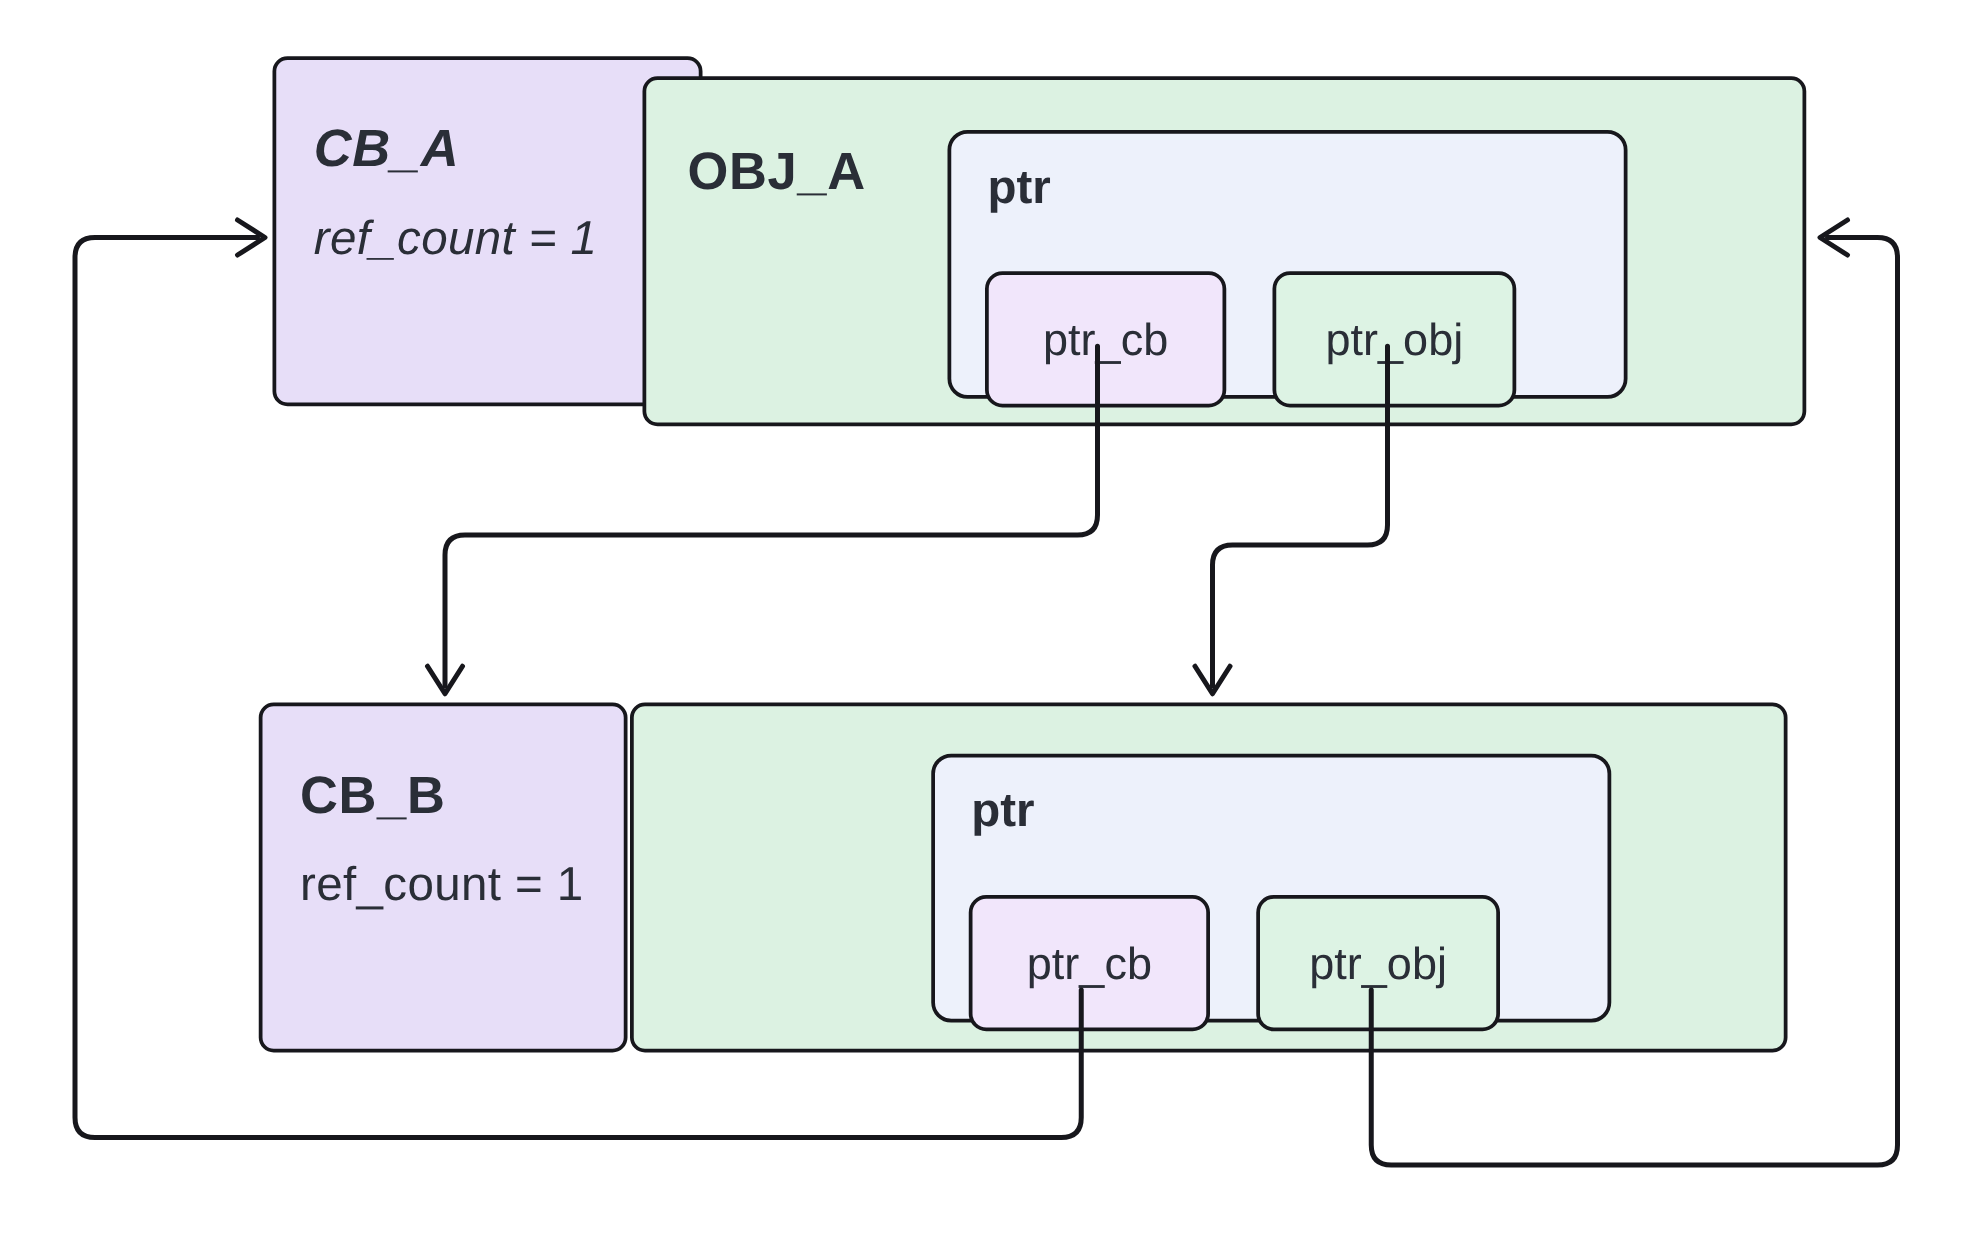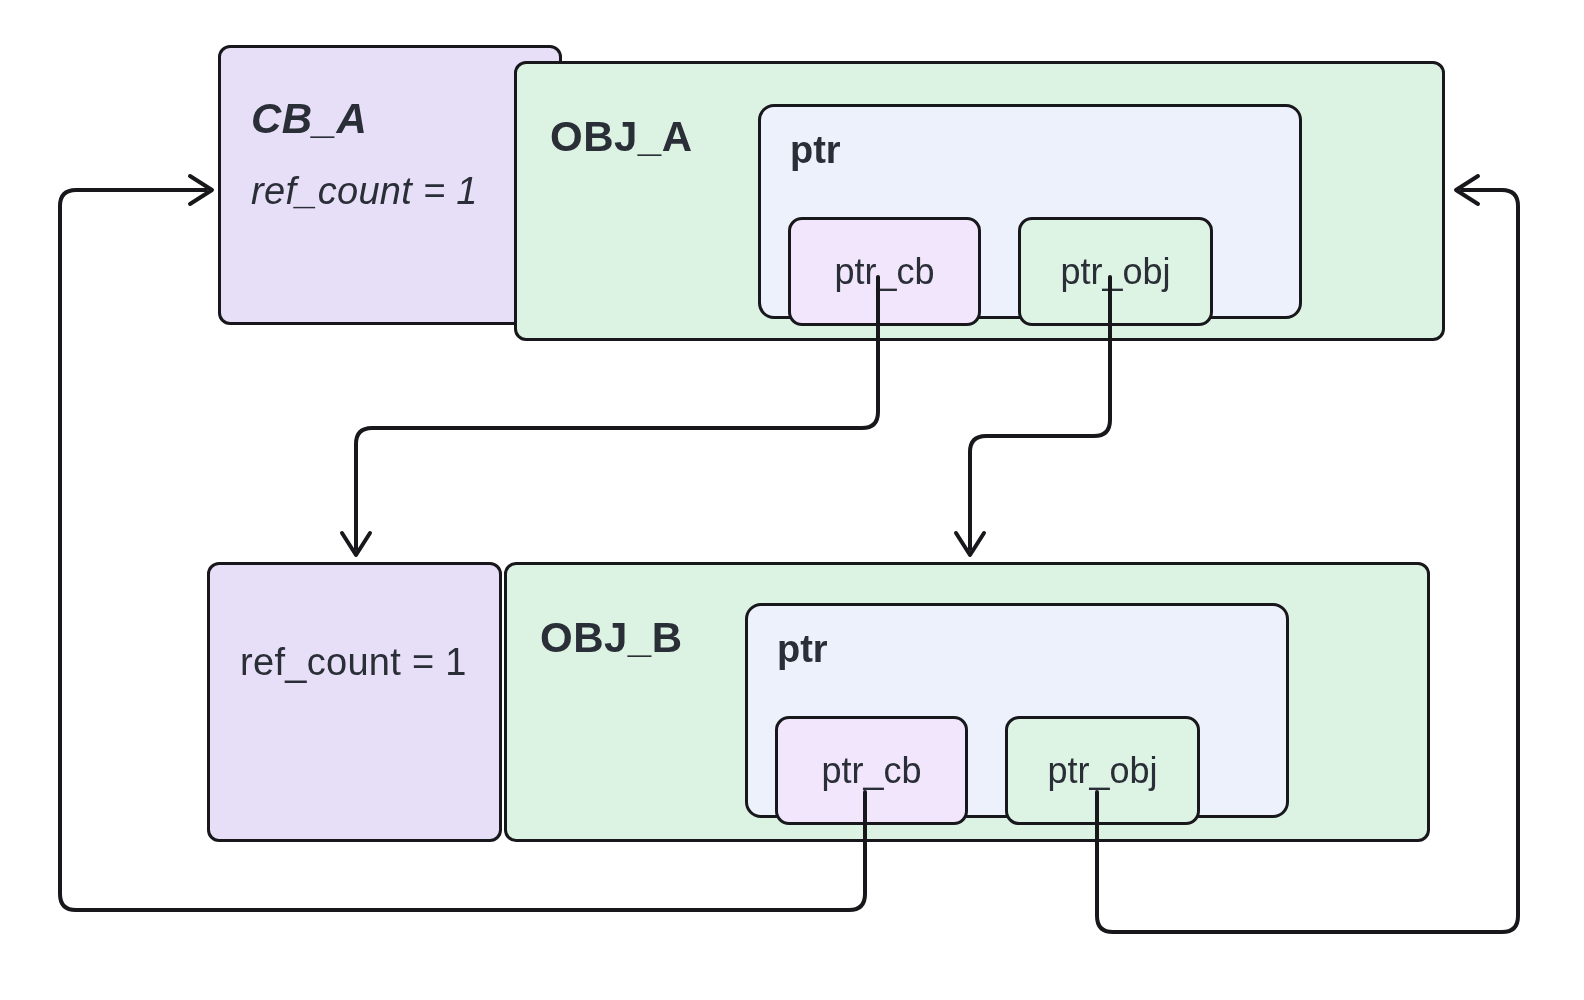--- a/index.html
+++ b/index.html
@@ -104,25 +104,25 @@
   <div class="box obj-box" style="left:514px; top:61px; width:931px; height:280px;">
     <div class="node-title obj-title">OBJ_A</div>
     <div class="ptr-box" style="left:241px; top:40px;">
       <div class="ptr-label">ptr</div>
       <div class="slot slot-cb">ptr_cb</div>
       <div class="slot slot-obj">ptr_obj</div>
     </div>
   </div>
 
   <div class="box cb-box" style="left:207px; top:562px; width:295px; height:280px;">
+    <div class="node-title">CB_B</div>
     <div class="node-sub">ref_count = 1</div>
   </div>
 
   <div class="box obj-box" style="left:504px; top:562px; width:926px; height:280px;">
-    <div class="node-title obj-title">OBJ_B</div>
     <div class="ptr-box" style="left:238px; top:38px;">
       <div class="ptr-label">ptr</div>
       <div class="slot slot-cb">ptr_cb</div>
       <div class="slot slot-obj">ptr_obj</div>
     </div>
   </div>
 
   <svg class="arrows" width="1584" height="1000" viewBox="0 0 1584 1000">
 
     <path d="M 878 277 L 878 412 Q 878 428 862 428 L 372 428 Q 356 428 356 444 L 356 549"></path>

